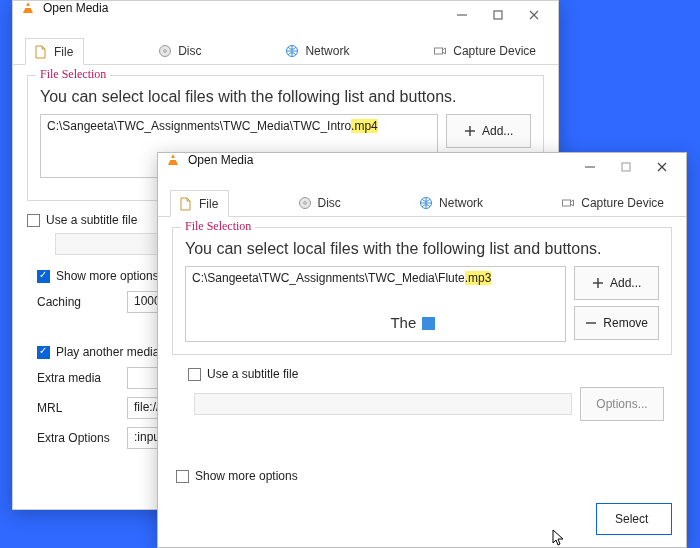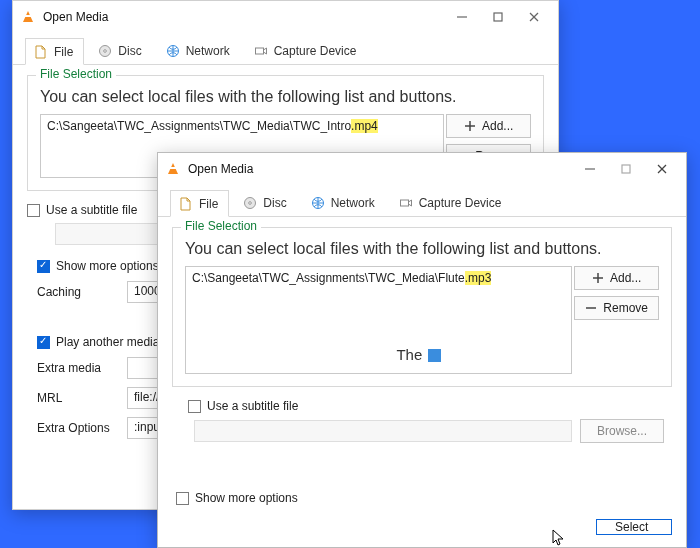--- a/index.html
+++ b/index.html
@@ -21,21 +21,21 @@
     .window {
       position: absolute;
       background: #fff;
       border: 1px solid #cfcfcf;
       box-shadow: 0 4px 18px rgba(0,0,0,.25);
     }
     .win-back { left: 12px; top: 0; width: 547px; height: 510px; }
     .win-front { left: 157px; top: 152px; width: 530px; height: 396px; border-color:#bbb; }
     .title-bar {
       height: 32px;
-      display: flex; align-items: center;
+      display: flex; 
       padding: 0 10px 0 8px;
       gap: 8px;
     }
     .vlc-cone {
       width: 14px; height: 14px; position: relative;
     }
     .vlc-cone::before {
       content:""; position:absolute; left:2px; top:1px;
       border-left:5px solid transparent; border-right:5px solid transparent;
       border-bottom:11px solid #f78b1f;
@@ -45,65 +45,66 @@
     }
     .title-text { font-size: 12px; color:#111; }
     .title-spacer { flex:1; }
     .win-btn {
       width: 28px; height: 28px; display:flex; align-items:center; justify-content:center;
       color:#555;
     }
     .tabs {
       display:flex; gap:6px; padding:4px 12px 0 12px;
       border-bottom:1px solid #d8d8d8;
+      justify-content:space-between;
     }
     .tab {
       display:flex; align-items:center; gap:6px;
       padding:6px 10px 5px 8px;
       font-size:12px;
       color:#333;
     }
     .tab.active {
       background:#fff; border:1px solid #d8d8d8; border-bottom:1px solid #fff;
       position:relative; top:1px;
     }
     .tab-icon { width:14px; height:14px; }
     .groupbox {
       margin:10px 14px 6px 14px;
       border:1px solid #d8d8d8;
       padding:10px 12px 12px 12px;
       position:relative;
     }
     .groupbox .legend{
-      position:absolute; top:-9px; left:8px; background:#fff; padding:0 4px; font-size:12px; color:#15803d;
+      position:absolute; top:-9px; left:8px; background:#fff; padding:0 4px; font-size:12px; color:#be185d;font-family:Liberation Serif, serif;
     }
     .hint { font-size:16px; color:#333; margin:2px 0 8px 0; }
-    .file-row { display:flex; gap:2px; align-items:flex-start; }
+    .file-row { display:flex; gap:8px; align-items:flex-start; }
     .file-list {
       flex:1; border:1px solid #c9c9c9; background:#fff; height:64px;
       padding:4px 6px; font-size:12px;
     }
-    .file-list.tall{ height:108px; position:relative;}
+    .file-list.tall{ height:76px; position:relative;}
     .hl { background:#fff36b; }
     .side-buttons { display:flex; flex-direction:column; gap:6px; }
     .btn {
       border:1px solid #c6c6c6; background:#fafafa;
-      padding:1px 10px; font-size:12px; display:flex; align-items:center; gap:6px;
+      padding:16px 10px; font-size:12px; display:flex; align-items:center; gap:6px;
       height:24px; min-width:72px; justify-content:center;
     }
     .checkbox-row { display:flex; align-items:center; gap:6px; padding:6px 14px; font-size:12px; }
     .chk { width:13px; height:13px; border:1px solid #7a7a7a; background:#fff; display:inline-block; position:relative;}
     .chk.on { background:#0a64d8; border-color:#0a64d8; }
     .chk.on::after { content:"✓"; color:#fff; font-size:10px; position:absolute; left:1px; top:-2px; }
     .subtitle-row { display:flex; gap:8px; padding:0 18px 8px 42px; align-items:center;}
     .subtitle-path { flex:1; height:22px; border:1px solid #dedede; background:#f7f7f7; }
     .labeled-grid { padding:2px 14px; display:grid; grid-template-columns:90px 1fr; row-gap:8px; align-items:center; font-size:12px;}
     .field { height:22px; border:1px solid #c9c9c9; background:#fff; padding:2px 6px; font-size:12px; overflow:hidden; white-space:nowrap; }
     .btn-bar { position:absolute; right:14px; bottom:12px; display:flex; gap:10px; }
-    .btn-primary { border:1px solid #0a64d8; background:#fff; color:#222; padding:0 18px; min-width:76px; }
+    .btn-primary { border:1px solid #0a64d8; background:#fff; color:#222; padding:8px 18px; min-width:76px; }
     .btn-default { border:1px solid #c6c6c6; background:#fff; padding:4px 14px; min-width:66px; }
     .cursor { position:absolute; width:14px; height:18px; pointer-events:none; z-index:99; }
     svg { display:block; }
     .watermark{
       position:absolute; right:130px; bottom:10px; text-align:center;
       font-size:15px; color:#333; font-weight:500; line-height:1.05; pointer-events:none;margin-top:21px;
     }
     .watermark .sq{ display:inline-block; width:13px; height:13px; background:#3a8dde; margin-left:6px; vertical-align:top; margin-top:2px;}
   </style>
 </head>
@@ -305,21 +306,21 @@
     </div>
   </div>
 
   <div class="checkbox-row" style="padding-left:30px;">
     <span class="chk"></span>
     <span>Use a subtitle file</span>
   </div>
   <div class="subtitle-row" style="padding-left:36px; padding-right:22px;">
     <div class="subtitle-path"></div>
     <div class="btn" style="min-width:84px; color:#888;">
-      <span>Browse...</span>
+      <span>Options...</span>
     </div>
   </div>
 
   <div class="checkbox-row" style="padding-left:18px; margin-top:34px;">
     <span class="chk"></span>
     <span>Show more options</span>
   </div>
 
   <div class="btn-bar">
     <div class="btn-primary">

